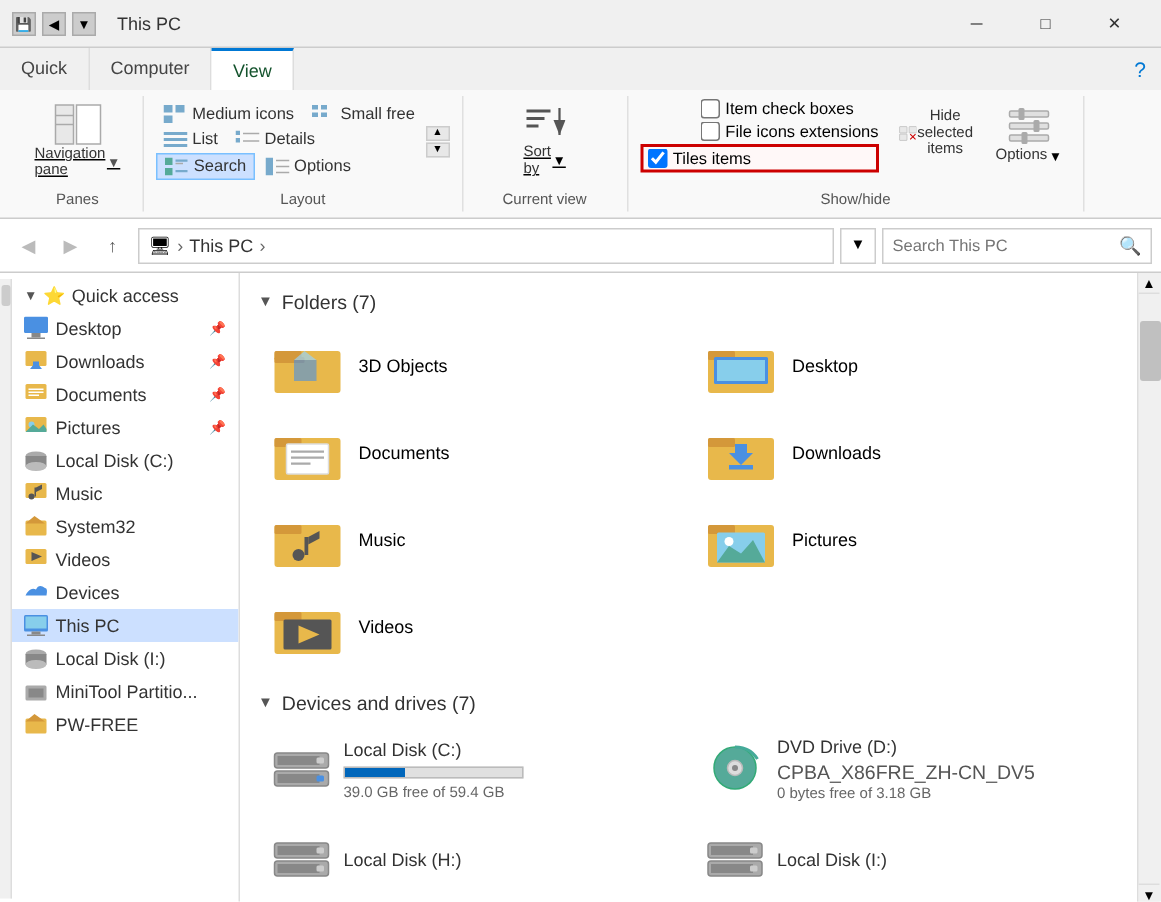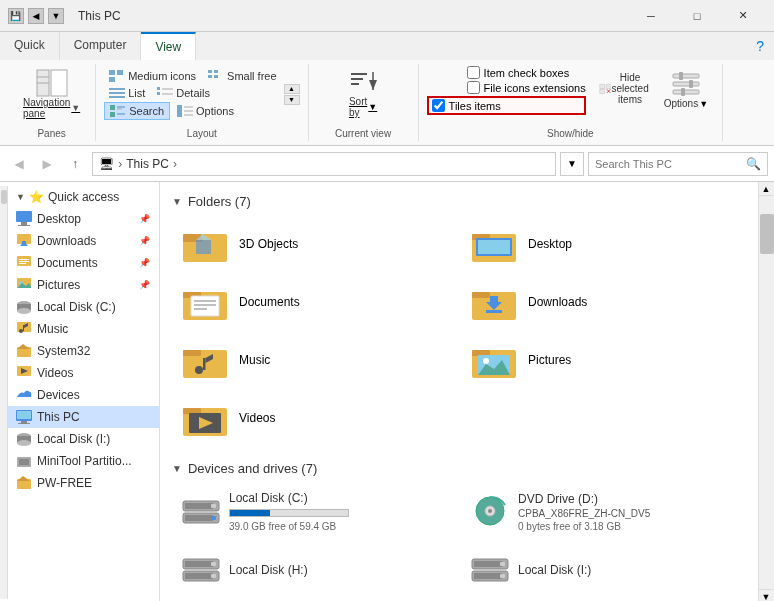--- a/index.html
+++ b/index.html
@@ -612,21 +612,21 @@
           <div class="drive-icon-wrap">
             <svg width="40" height="38" viewBox="0 0 40 38">
               <circle cx="20" cy="18" r="14" fill="#5a9" stroke="#3a7" stroke-width="1"></circle>
               <circle cx="20" cy="18" r="5" fill="#ddd" stroke="#bbb" stroke-width="1"></circle>
               <circle cx="20" cy="18" r="2" fill="#888"></circle>
               <path d="M20 4 Q30 4 35 12" stroke="#4a9" stroke-width="2" fill="none"></path>
             </svg>
           </div>
           <div class="drive-info">
             <span class="drive-name">DVD Drive (D:)</span>
-            <span class="drive-size" style="font-size:10px;color:#555;">CPBA_X86FRE_ZH-CN_DV5</span>
+            <span class="drive-size" style="font-size:13px;color:#555;">CPBA_X86FRE_ZH-CN_DV5</span>
             <span class="drive-size">0 bytes free of 3.18 GB</span>
           </div>
         </div>
 
         <div class="drive-item">
           <div class="drive-icon-wrap">
             <svg width="40" height="38" viewBox="0 0 40 38">
               <rect x="2" y="8" width="36" height="10" rx="2" fill="#aaa" stroke="#888" stroke-width="1"></rect>
               <rect x="2" y="20" width="36" height="10" rx="2" fill="#aaa" stroke="#888" stroke-width="1"></rect>
               <rect x="4" y="10" width="28" height="6" fill="#888"></rect>

